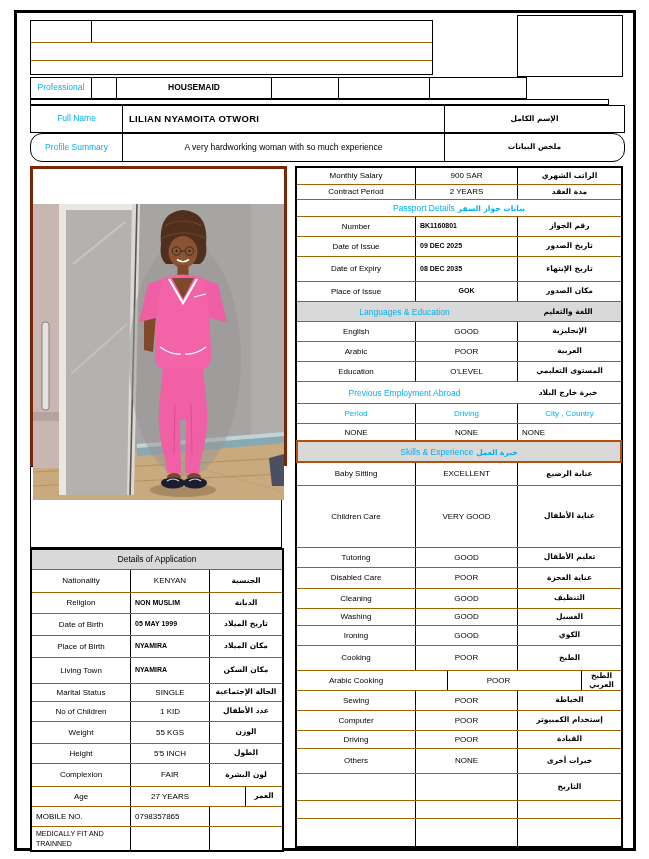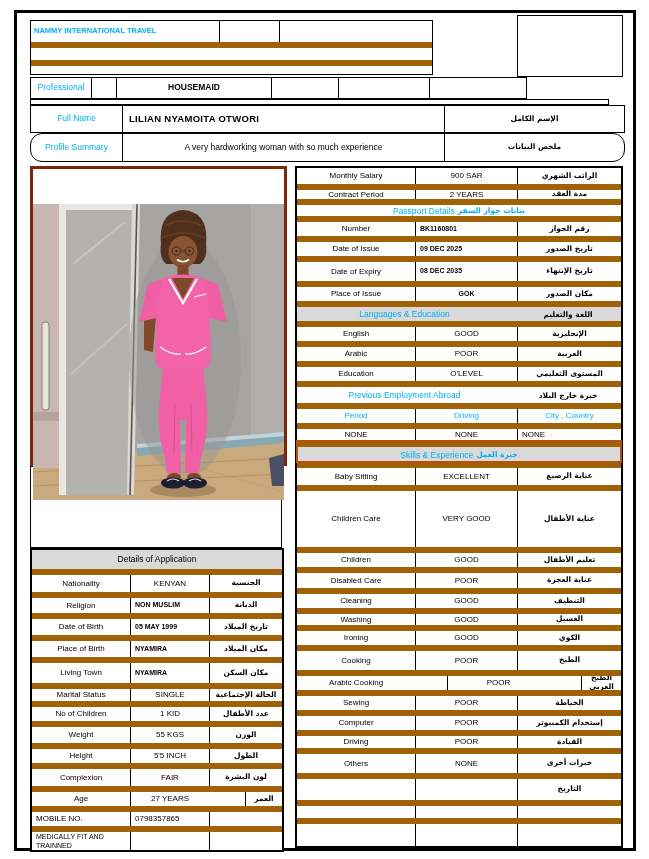--- a/index.html
+++ b/index.html
@@ -2,21 +2,21 @@
 <html style="--accent: #00b0f0; --section_bg: #d9d9d9; --photo_border: #7b2609; --skills_border: #b4500f;"><head>
 <meta charset="utf-8">
 <style>
   html,body{margin:0;padding:0;background:#fff;}
   body{width:649px;height:859px;position:relative;font-family:"Liberation Sans",sans-serif;color:#000;overflow:hidden;}
   .abs{position:absolute;box-sizing:border-box;}
   
   #page-frame{left:14px;top:10px;width:622px;height:841px;border:3px solid #000;background:#fff;}
   
   .dtable{background:#fff;}
-  .trow{display:flex;border-top:6px solid #a16207;box-sizing:border-box;align-items:stretch;}
+  .trow{display:flex;border-top:1px solid #a16207;box-sizing:border-box;align-items:stretch;}
   .trow:first-child{border-top:none;}
   .cell{box-sizing:border-box;display:flex;align-items:center;justify-content:center;font-size:8px;line-height:1.15;overflow:hidden;text-align:center;}
   .cell + .cell{border-left:1px solid #000;}
   .accent{color:var(--accent);}
   .bold{font-weight:bold;}
   .ar{font-family:"DejaVu Sans",sans-serif;font-weight:bold;font-size:7.5px;direction:rtl;}
   .vb{font-weight:bold;font-size:7px;}
   .left{justify-content:flex-start !important;text-align:left !important;padding-left:4px;}
   .sechdr{justify-content:center;gap:3px;}
   .sechdr .hdr-en{color:var(--accent);font-size:8.5px;display:flex;align-items:center;justify-content:center;}
@@ -51,21 +51,20 @@
   #left-table-title{height:19px;background:var(--section_bg);font-size:8.5px;}
   .lsmall{font-size:7px;line-height:1.35;}
 </style>
 </head>
 <body>
 
 <div class="abs" id="page-frame"></div>
 
 <div class="abs dtable" id="nammy-table">
   <div class="trow">
-    <div class="cell" id="agency-name" style="width:188px">NAMMY INTERNATIONAL TRAVEL</div>
     <div class="cell" style="width:60px"></div>
     <div class="cell" style="flex:1"></div>
   </div>
   <div class="trow r2">
       <div class="cell" style="flex:1"></div>
     </div>
   <div class="trow r3">
       <div class="cell" style="flex:1"></div>
     </div>
 </div>
@@ -239,21 +238,21 @@
       <div class="cell " style="width: 118px;">Baby Sitting</div>
       <div class="cell " style="width: 102px;">EXCELLENT</div>
       <div class="cell ar" style="flex: 1 1 0%;">عناية الرضيع</div>
     </div>
     <div class="trow" style="height: 62px;">
       <div class="cell " style="width: 118px;">Children Care</div>
       <div class="cell " style="width: 102px;">VERY GOOD</div>
       <div class="cell ar" style="flex: 1 1 0%;">عناية الأطفال</div>
     </div>
     <div class="trow" style="height: 20px;">
-      <div class="cell " style="width: 118px;">Children</div>
+      <div class="cell " style="width: 118px;">Tutoring</div>
       <div class="cell " style="width: 102px;">GOOD</div>
       <div class="cell ar" style="flex: 1 1 0%;">تعليم الأطفال</div>
     </div>
     <div class="trow" style="height: 21px;">
       <div class="cell " style="width: 118px;">Disabled Care</div>
       <div class="cell " style="width: 102px;">POOR</div>
       <div class="cell ar" style="flex: 1 1 0%;">عناية العجزة</div>
     </div>
     <div class="trow" style="height: 20px;">
       <div class="cell " style="width: 118px;">Cleaning</div>

